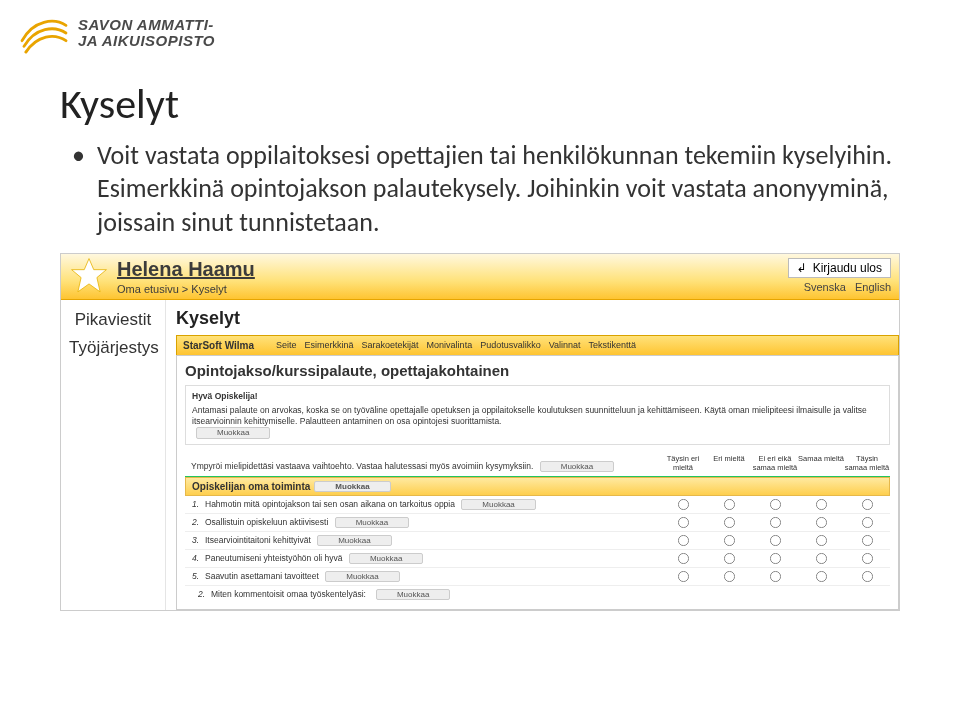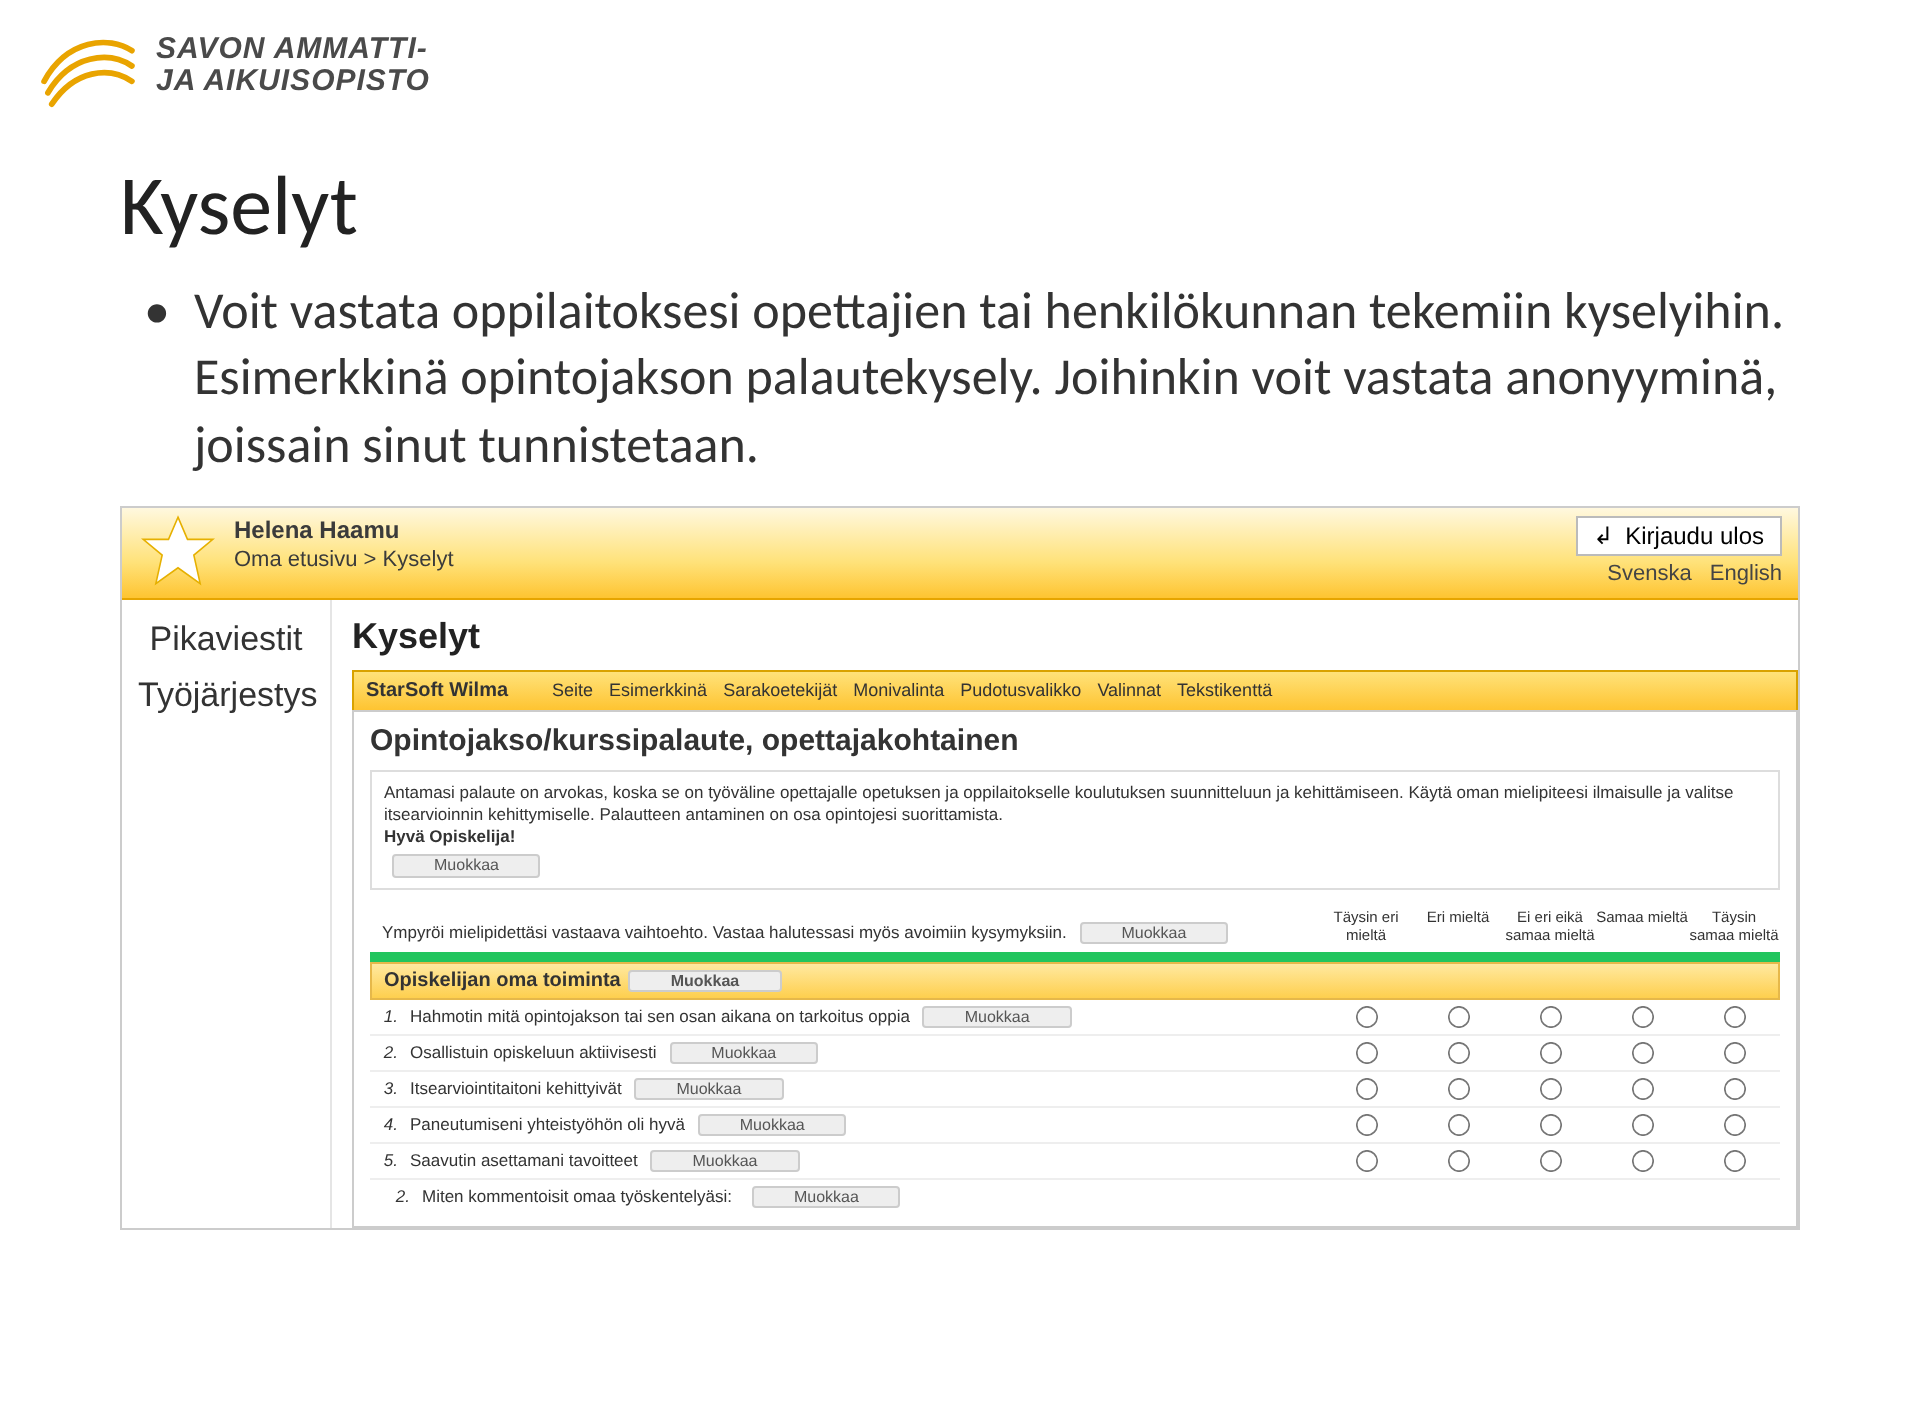--- a/index.html
+++ b/index.html
@@ -59,21 +59,21 @@
     border-bottom: 1px solid #e6a500;
     height: 46px;
   }
   .star {
     width: 56px;
     display: flex; align-items: center; justify-content: center;
     color: #fff;
   }
   .star svg { width: 38px; height: 38px; }
   .user-block { padding: 4px 8px 2px 0; flex: 1; }
-  .user-name { font-size: 12px; font-weight: bold; color: #3b3b3b; }
+  .user-name { font-size: 20px; font-weight: bold; color: #3b3b3b; text-decoration: underline; }
   .breadcrumb { font-size: 11px; color: #3b3b3b; margin-top: 2px; }
   .top-right {
     display: flex; flex-direction: column; align-items: flex-end;
     gap: 3px;
     padding: 4px 8px;
   }
   .logout-btn {
     background: #fff; border: 1px solid #bbb;
     padding: 2px 8px; font-size: 12px;
     display: flex; align-items: center; gap: 6px;
@@ -125,21 +125,21 @@
     border: 1px solid #ccc;
     font-size: 8px;
     padding: 0 20px;
     margin-left: 4px;
     color: #555;
     border-radius: 2px;
   }
   .scale-row {
     display: flex;
     align-items: flex-end;
-    border-bottom: 5px solid #22c55e;
+    border-bottom: 1px solid #22c55e;
     padding: 4px 0 4px 6px;
   }
   .scale-row .instr { flex: 1; font-size: 8.5px; }
   .scale-headers {
     display: flex;
     gap: 0;
     font-size: 7.5px;
     text-align: center;
   }
   .scale-headers div { width: 46px; line-height: 1.1; }
@@ -236,22 +236,22 @@
         <span class="tab">Monivalinta</span>
         <span class="tab">Pudotusvalikko</span>
         <span class="tab">Valinnat</span>
         <span class="tab">Tekstikenttä</span>
       </div>
 
       <div class="inner-panel">
         <div class="panel-title">Opintojakso/kurssipalaute, opettajakohtainen</div>
 
         <div class="desc-box">
+          <div style="font-weight:bold;margin-bottom:3px;">Hyvä Opiskelija!</div>
           <div>Antamasi palaute on arvokas, koska se on työväline opettajalle opetuksen ja oppilaitokselle koulutuksen suunnitteluun ja kehittämiseen. Käytä oman mielipiteesi ilmaisulle ja valitse itsearvioinnin kehittymiselle. Palautteen antaminen on osa opintojesi suorittamista.</div>
-          <div style="font-weight:bold;margin-bottom:3px;">Hyvä Opiskelija!</div>
           <span class="badge">Muokkaa</span>
         </div>
 
         <div class="scale-row">
           <div class="instr">
             <span>Ympyröi mielipidettäsi vastaava vaihtoehto. Vastaa halutessasi myös avoimiin kysymyksiin.</span>
             <span class="badge">Muokkaa</span>
           </div>
           <div class="scale-headers">
             <div>Täysin eri mieltä</div>

